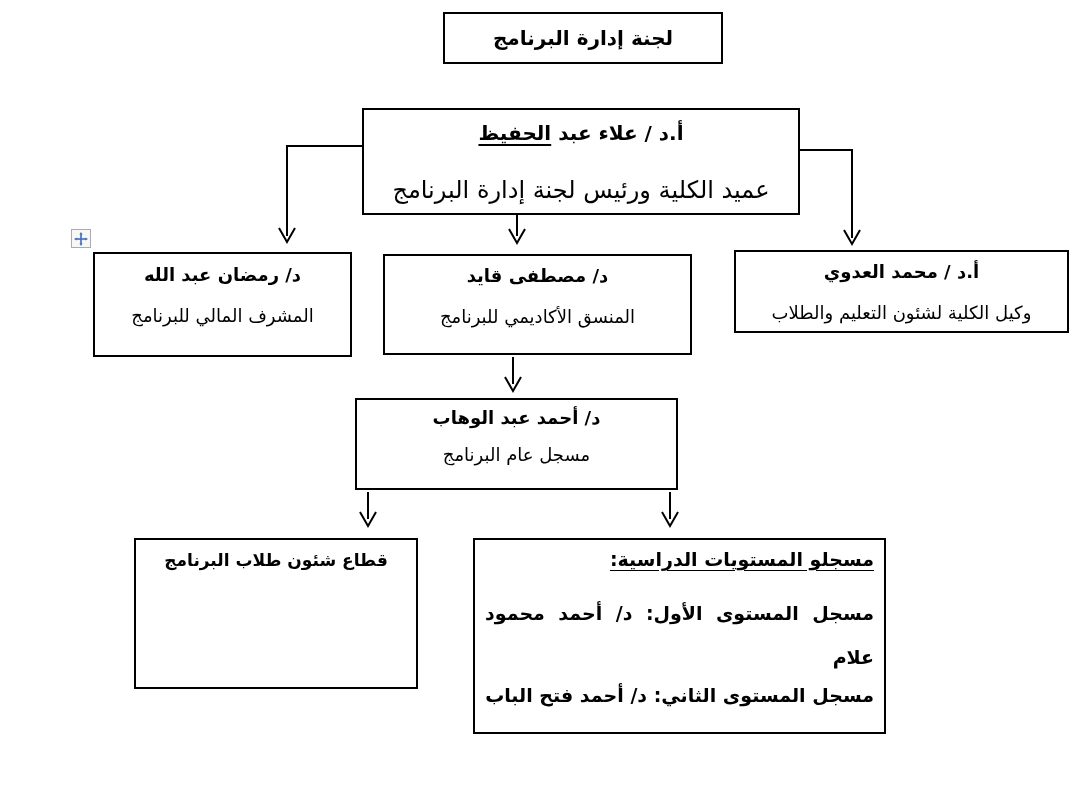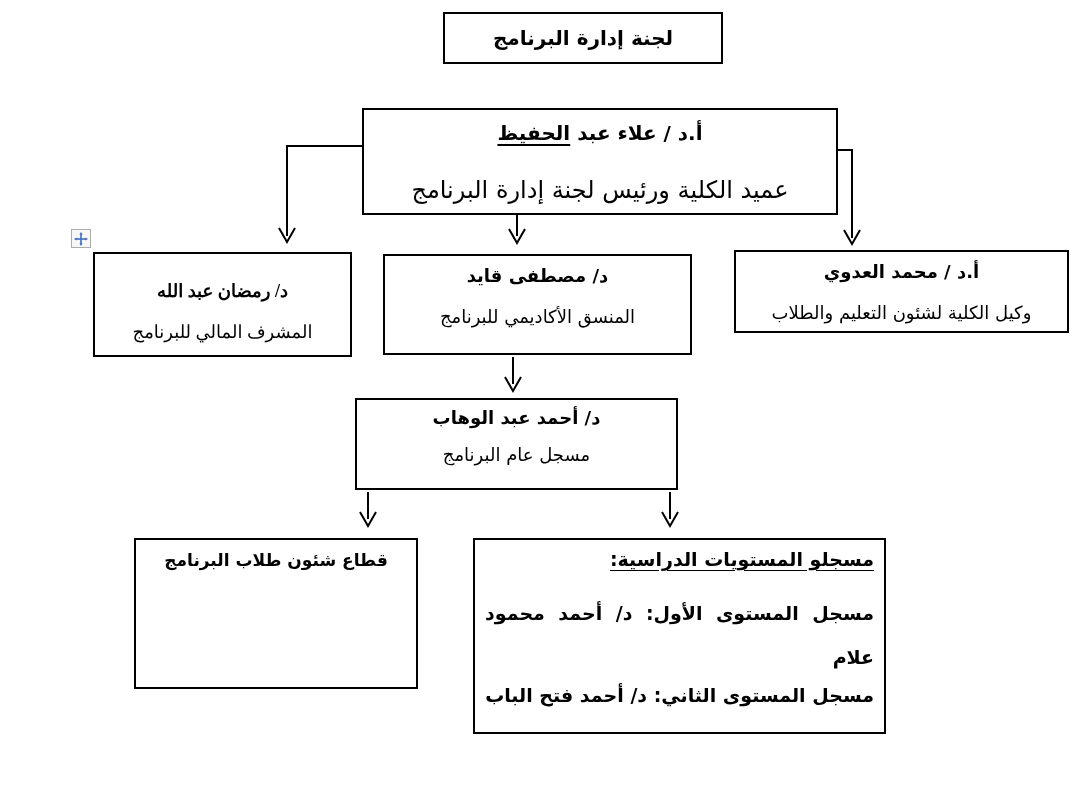--- a/index.html
+++ b/index.html
@@ -26,25 +26,25 @@
     border: 2px solid #000000;
     direction: rtl;
     text-align: center;
   }
   .u { text-decoration: underline; text-underline-offset: 4px; }
 
   
   .b-committee { left: 443px; top: 12px;  width: 280px; height: 52px;
                  display: flex; align-items: center; justify-content: center;
                  font-size: 20px; font-weight: bold; }
-  .b-dean      { left: 362px; top: 108px; width: 476px; height: 107px; padding-top: 8px; }
+  .b-dean      { left: 362px; top: 108px; width: 438px; height: 107px; padding-top: 8px; }
   .b-dean .name { font-size: 20px; font-weight: bold; line-height: 30px; }
   .b-dean .role { font-size: 24px; margin-top: 28px; line-height: 28px; }
 
-  .b-financial { left: 93px;  top: 252px; width: 259px; height: 105px; padding-top: 22px; font-family: Liberation Serif, serif; }
+  .b-financial { left: 93px;  top: 252px; width: 259px; height: 105px; padding-top: 6px; }
   .b-academic  { left: 383px; top: 254px; width: 309px; height: 101px; padding-top: 5px; }
   .b-vicedean  { left: 734px; top: 250px; width: 335px; height: 83px; padding-top: 5px; }
   .lvl3 .name  { font-size: 18px; font-weight: bold; line-height: 30px; }
   .lvl3 .role  { font-size: 18px; margin-top: 12px; line-height: 28px; }
 
   .b-registrar { left: 355px; top: 398px; width: 323px; height: 92px; padding-top: 3px; }
   .b-registrar .name { font-size: 18px; font-weight: bold; line-height: 30px; }
   .b-registrar .role { font-size: 18px; margin-top: 8px; line-height: 28px; }
 
   .b-students  { left: 134px; top: 538px; width: 284px; height: 151px; padding-top: 10px;

